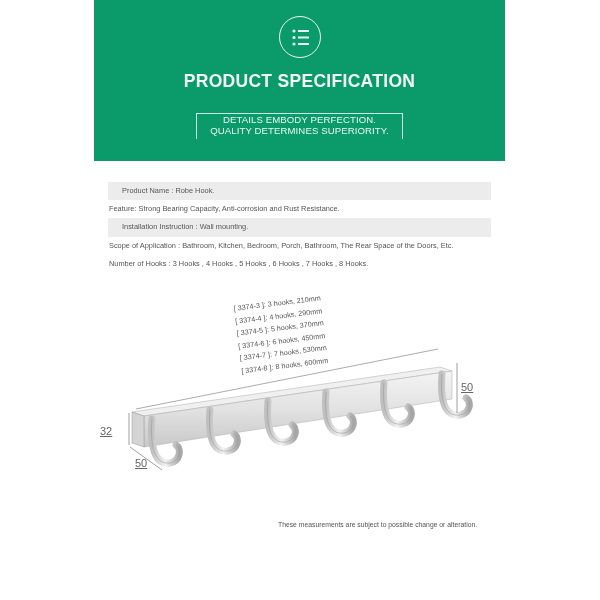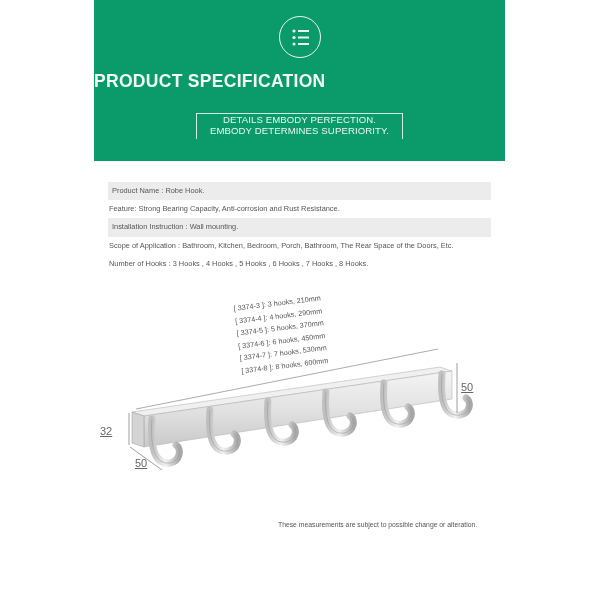--- a/index.html
+++ b/index.html
@@ -9,42 +9,42 @@
     .banner {
       position: absolute; left: 94px; top: 0; width: 411px; height: 161px;
       background: #0b9b6b;
     }
     .banner .icon-circle {
       position: absolute; left: 185px; top: 16px; width: 42px; height: 42px;
       border: 1.5px solid #e8f7f0; border-radius: 50%;
     }
     .banner .icon-circle svg { position: absolute; left: 0; top: 0; }
     .banner .title {
-      position: absolute; left: 0; top: 71px; width: 411px; 
+      position: absolute; left: 0; top: 71px; width: 411px; text-align: center;
       color: #f2fbf7; font-weight: bold; font-size: 17.5px; letter-spacing: 0.3px;
     }
     .banner .bracket {
       position: absolute; left: 102px; top: 113px; width: 207px; height: 25px;
       border-top: 1px solid #cdeee0;
     }
     .banner .bracket::before, .banner .bracket::after {
       content: ""; position: absolute; top: 0; width: 1px; height: 25px; background: #cdeee0;
     }
     .banner .bracket::before { left: 0; }
     .banner .bracket::after { right: 0; }
     .banner .subtitle {
       position: absolute; left: 0; width: 411px; text-align: center;
       color: #e9f8f1; font-size: 9.6px; letter-spacing: 0.1px;
     }
     .banner .sub1 { top: 114px; }
     .banner .sub2 { top: 125px; }
 
     .spec-table { position: absolute; left: 108px; top: 182px; width: 383px; }
     .spec-row {
-      height: 18.2px; line-height: 18.2px; padding-left: 4px;
+      height: 18.2px; line-height: 18.2px; padding-left: 14px;
       font-size: 7.4px; color: #555555; white-space: nowrap;
     }
     .spec-row.shaded { background: #ececec; }
     .spec-row.plain { padding-left: 1px; }
 
     .product-figure { position: absolute; left: 100px; top: 295px; width: 400px; height: 185px; }
     .model-labels {
       position: absolute; left: 133px; top: 8px;
       transform: rotate(-7deg); transform-origin: left top;
     }
@@ -67,21 +67,21 @@
       <circle cx="14" cy="20.5" r="1.6" fill="#e8f7f0"></circle>
       <circle cx="14" cy="27" r="1.6" fill="#e8f7f0"></circle>
       <rect x="18" y="13" width="11" height="2" fill="#e8f7f0"></rect>
       <rect x="18" y="19.5" width="11" height="2" fill="#e8f7f0"></rect>
       <rect x="18" y="26" width="11" height="2" fill="#e8f7f0"></rect>
     </svg>
   </div>
   <div class="title">PRODUCT SPECIFICATION</div>
   <div class="bracket"></div>
   <div class="subtitle sub1">DETAILS EMBODY PERFECTION.</div>
-  <div class="subtitle sub2">EMBODY DETERMINES SUPERIORITY.</div>
+  <div class="subtitle sub2">QUALITY DETERMINES SUPERIORITY.</div>
 </div>
 
 <div class="spec-table">
   <div class="spec-row shaded">Product Name : Robe Hook.</div>
   <div class="spec-row plain">Feature:  Strong Bearing Capacity, Anti-corrosion and Rust Resistance.</div>
   <div class="spec-row shaded">Installation Instruction : Wall mounting.</div>
   <div class="spec-row plain">Scope of Application : Bathroom, Kitchen, Bedroom, Porch, Bathroom, The Rear Space of the Doors, Etc.</div>
   <div class="spec-row plain">Number of Hooks  :  3 Hooks , 4 Hooks , 5 Hooks , 6 Hooks , 7 Hooks , 8 Hooks.</div>
 </div>
 

